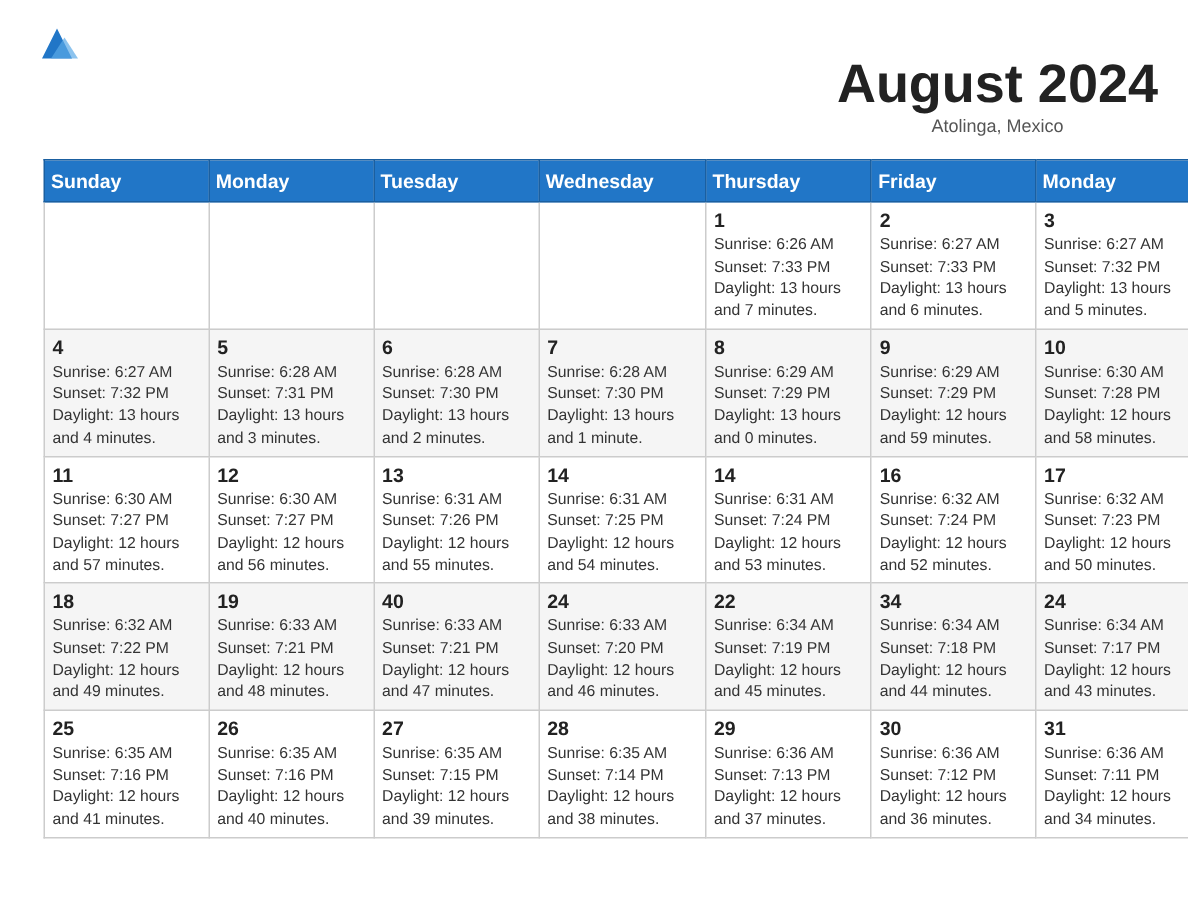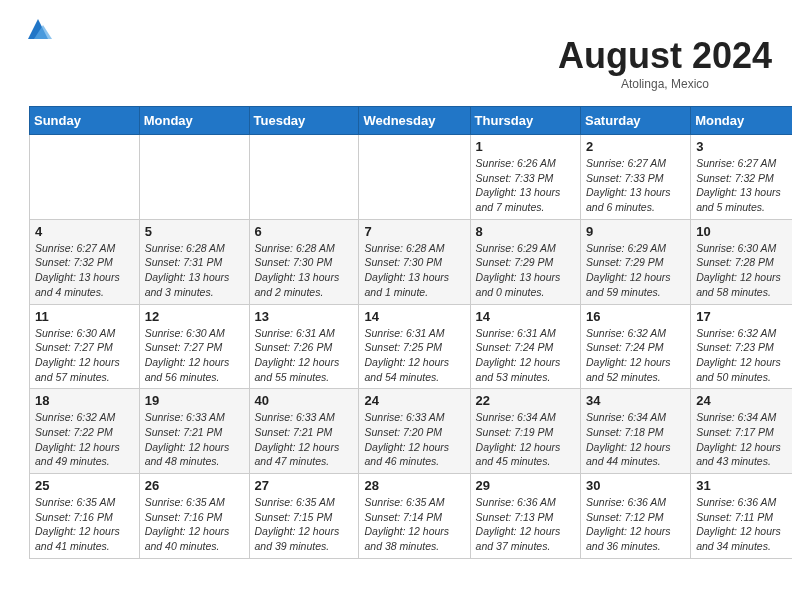--- a/index.html
+++ b/index.html
@@ -83,21 +83,20 @@
     .day-number {
       font-weight: bold;
       font-size: 13px;
       color: #222;
       margin-bottom: 2px;
     }
     .day-info {
       color: #333;
       font-size: 10.5px;
       line-height: 1.4;
-      font-style: italic;
     }
     .empty-cell {
       background: #fff !important;
     }
   </style>
 </head>
 <body>
 
 <div class="header">
   <div class="logo">
@@ -113,21 +112,21 @@
 </div>
 
 <table class="calendar">
   <thead>
     <tr>
     <th>Sunday</th>
         <th>Monday</th>
         <th>Tuesday</th>
         <th>Wednesday</th>
         <th>Thursday</th>
-        <th>Saturday</th>
+        <th>Friday</th>
         <th>Monday</th>
       </tr>
   </thead>
   <tbody id="calendar-body">
   <tr>
         <td class="empty-cell"></td>
         <td class="empty-cell"></td>
         <td class="empty-cell"></td>
         <td class="empty-cell"></td>
         <td>

